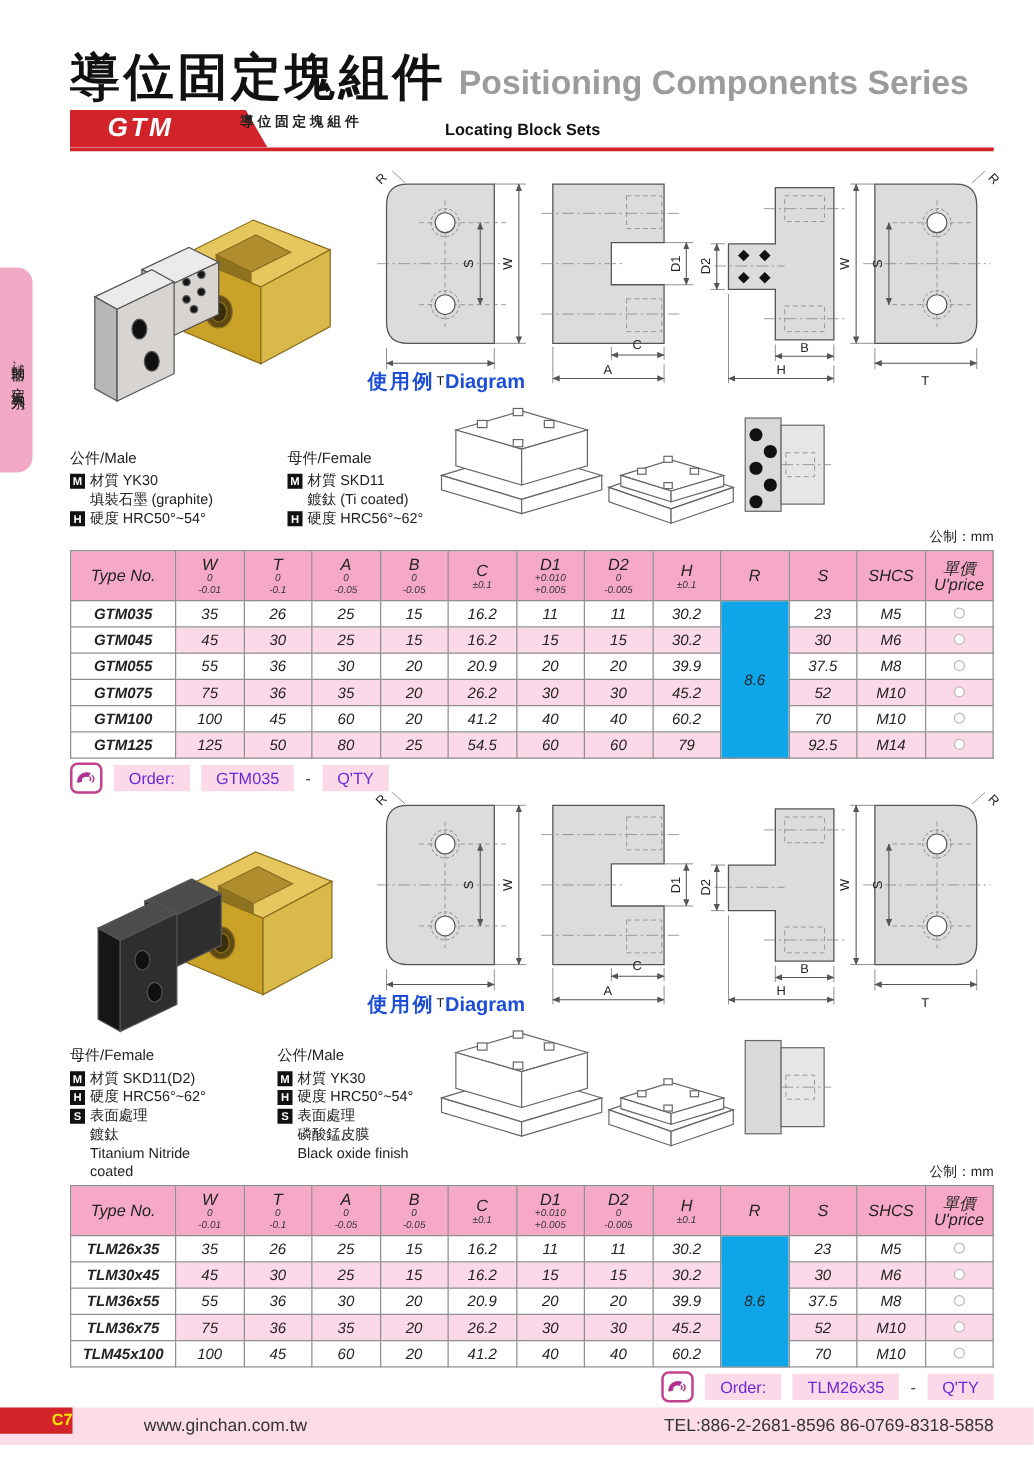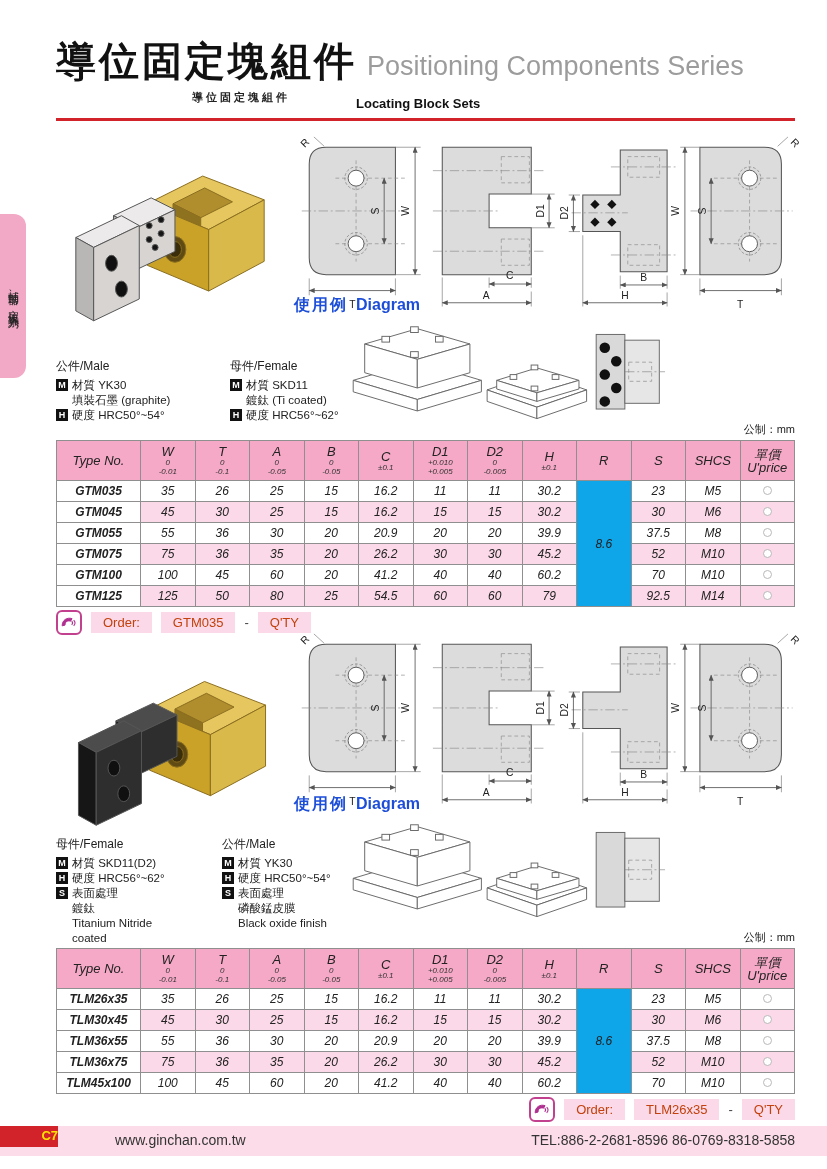--- a/index.html
+++ b/index.html
@@ -4,21 +4,21 @@
 <style>
   * { margin:0; padding:0; box-sizing:border-box; }
   html,body { width:827px; height:1169px; background:#fff;
     font-family:"Liberation Sans","DejaVu Sans",sans-serif; color:#222; }
   body { position:relative; overflow:hidden; }
   .abs { position:absolute; }
 
   
   #title-row { left:56px; top:34px; white-space:nowrap; }
   #title-zh { font-size:40px; font-weight:bold; color:#111; letter-spacing:3px; }
-  #title-en { font-size:27px; font-weight:normal; color:#9c9c9c; margin-left:10px; }
+  #title-en { font-size:27px; font-weight:bold; color:#9c9c9c; margin-left:10px; }
   #badge-row { left:56px; top:88px; height:30px; width:739px; }
   #gtm-badge { position:absolute; left:0; top:0; width:158px; height:30px; background:#d2232a;
     clip-path:polygon(0 0,89% 0,100% 100%,0 100%); color:#fff; font-size:21px; font-weight:bold;
     font-style:italic; letter-spacing:2px; line-height:29px; padding-left:30px; }
   #subtitle-zh { position:absolute; left:136px; top:2px; font-size:11px; font-weight:bold;
     color:#222; letter-spacing:3px; }
   #subtitle-en { position:absolute; left:300px; top:8px; font-size:13px; font-weight:bold; color:#111; }
   #red-rule { left:56px; top:118px; width:739px; height:3px; background:#d2232a; }
 
   
@@ -79,21 +79,21 @@
   .ptable td.rcell { background:#0ea5e9; }
   .pcircle { display:inline-block; width:9px; height:9px; border:1px solid #b9b9b9;
     border-radius:50%; background:#fff; }
 
   
   .order-row { height:27px; display:flex; align-items:center; gap:9px; font-size:13px; }
   #order1 { left:56px; top:609px; }
   #order2 { left:56px; top:1096px; width:739px; justify-content:flex-end; }
   .phone-box { width:26px; height:25px; border:2px solid #c2418f; border-radius:6px;
     background:#fff; display:flex; align-items:center; justify-content:center; }
-  .chip { background:#fbd9e8; padding:3px 12px; color:#c2410c; }
+  .chip { background:#fbd9e8; padding:3px 12px; color:#6d28d9; }
   .chip.part { min-width:70px; text-align:center; }
   .order-sep { color:#444; }
 
   
   #footer-bar { left:0; top:1126px; width:827px; height:30px; background:#fbdce8; }
   #page-code { left:0; top:1126px; width:58px; height:21px; background:#d2232a; color:#ffe400;
     font-size:13px; font-weight:bold; text-align:right; padding:2px 0 0 0; }
   #footer-url { left:115px; top:1132px; font-size:14px; color:#333; }
   #footer-tel { right:32px; top:1132px; font-size:14px; color:#333; }
 </style>
@@ -105,20 +105,21 @@
     <marker id="ar" markerWidth="8" markerHeight="8" refX="6.5" refY="3" orient="auto-start-reverse">
       <path d="M0,0 L7,3 L0,6 Z" fill="#555"></path>
     </marker>
   </defs>
 </svg>
 
 <div class="abs" id="title-row">
   <span id="title-zh">導位固定塊組件</span><span id="title-en">Positioning Components Series</span>
 </div>
 <div class="abs" id="badge-row">
+  <div id="gtm-badge">GTM</div>
   <div id="subtitle-zh">導位固定塊組件</div>
   <div id="subtitle-en">Locating Block Sets</div>
 </div>
 <div class="abs" id="red-rule"></div>
 
 <div class="abs" id="side-tab">
   <span>輔助器、定位塊系列</span>
 </div>
 
 <div class="abs p3d-silver" id="part1"><svg viewBox="0 0 230 195" width="100%" height="100%">

